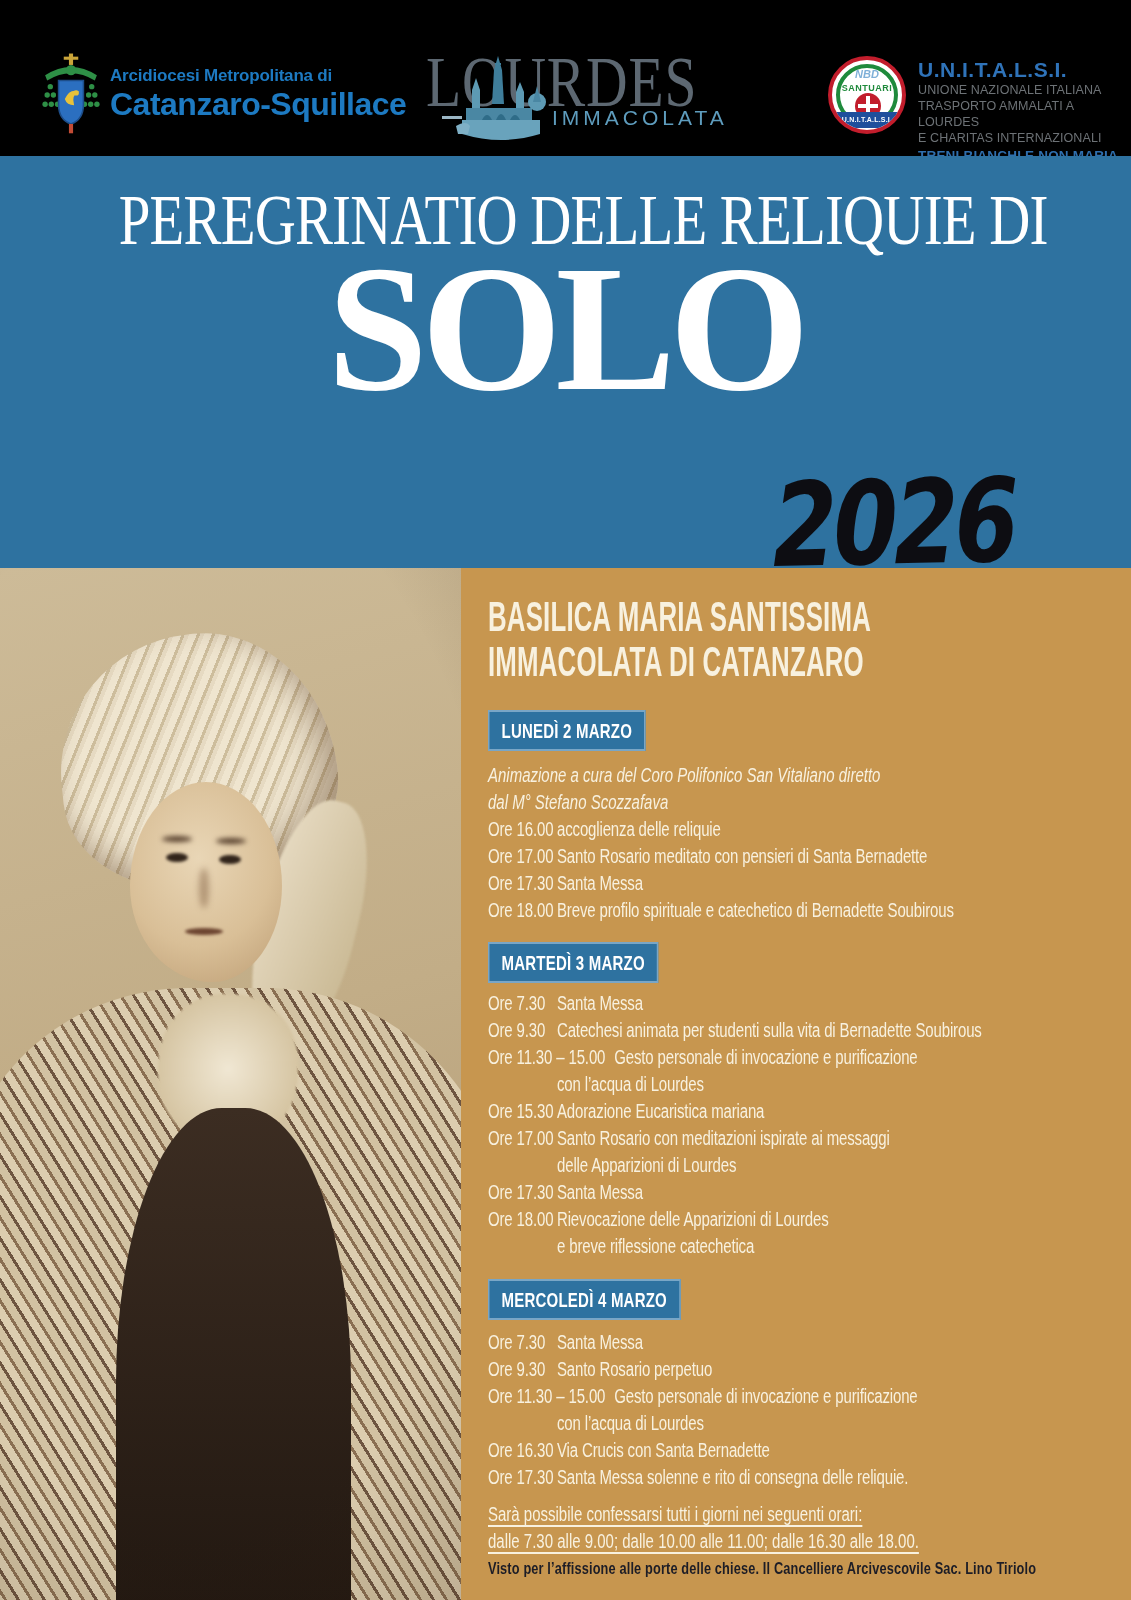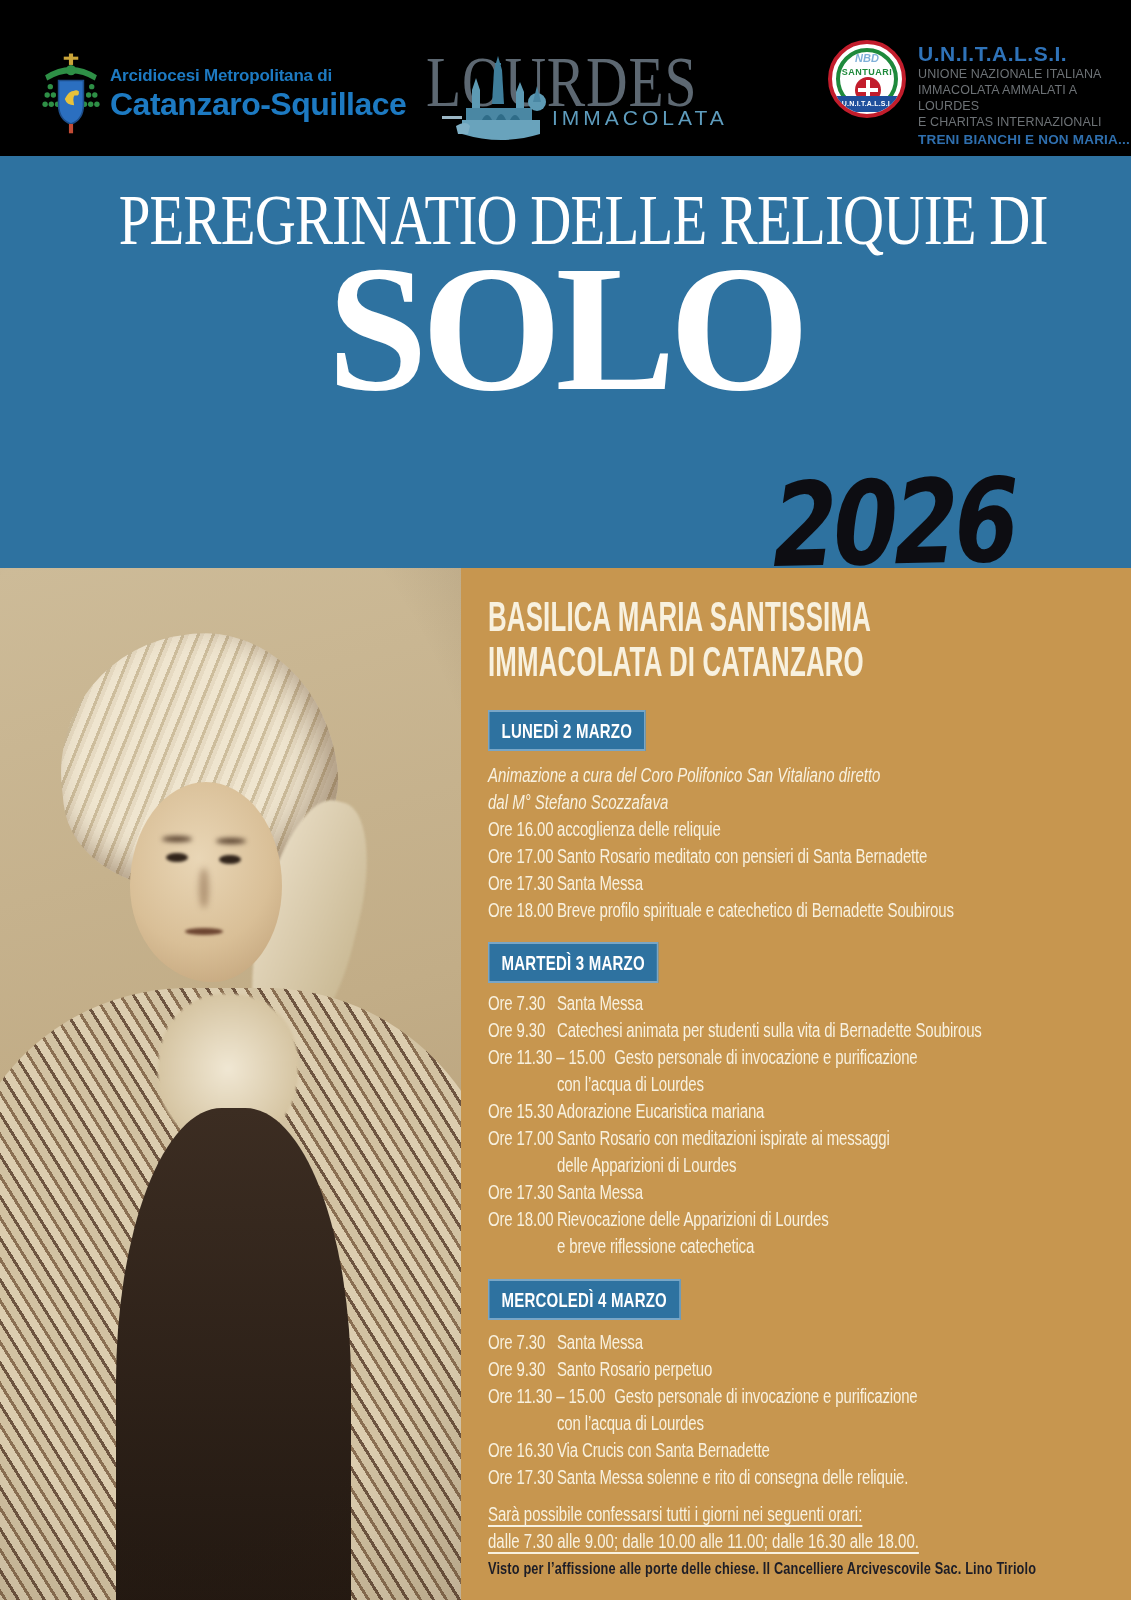--- a/index.html
+++ b/index.html
@@ -16,21 +16,21 @@
   .diocese .d2{font-size:32px;font-weight:bold;letter-spacing:-0.5px;margin-top:0;}
 
   .lourdes{position:absolute;left:420px;top:46px;width:310px;height:100px;}
   .lourdes .word{position:absolute;left:6px;top:0;font-family:"Liberation Serif",serif;
                  font-size:72px;line-height:1;color:#5d6872;letter-spacing:1px;
                  transform:scaleX(0.8);transform-origin:0 0;white-space:nowrap;}
   .lourdes .basilica{position:absolute;left:22px;top:10px;width:118px;height:92px;}
   .lourdes .sanc{position:absolute;left:132px;top:60px;font-size:21px;letter-spacing:4px;
                  color:#5e9cbd;white-space:nowrap;}
 
-  .unitalsi{position:absolute;left:828px;top:40px;display:flex;}
+  .unitalsi{position:absolute;left:828px;top:56px;display:flex;}
   .uni-emblem{position:relative;width:78px;height:78px;border-radius:50%;
               background:#fff;border:4px solid #c21d2c;box-sizing:border-box;overflow:hidden;flex:none;}
   .uni-emblem .ring{position:absolute;inset:4px;border:4px solid #1f8a3c;border-radius:50%;box-sizing:border-box;}
   .uni-emblem .mono{position:absolute;top:8px;left:0;width:100%;text-align:center;
                     font-size:11px;font-style:italic;color:#7fb0d8;font-weight:bold;}
   .uni-emblem .charitas{position:absolute;top:23px;left:0;width:100%;text-align:center;
                     font-size:9px;font-weight:bold;color:#1f8a3c;letter-spacing:.5px;}
   .uni-emblem .redc{position:absolute;left:23px;top:33px;width:26px;height:26px;border-radius:50%;background:#c21d2c;}
   .uni-emblem .redc i{position:absolute;background:#fff;}
   .uni-emblem .redc .v{left:11px;top:3px;width:4px;height:20px;}
@@ -169,21 +169,21 @@
         <div class="charitas">SANTUARI</div>
         <div class="redc">
             <i class="v"></i>
             <i class="h"></i>
           </div>
         <div class="banner">U.N.I.T.A.L.S.I.</div>
       </div>
       <div class="uni-text">
         <div class="uni-acr">U.N.I.T.A.L.S.I.</div>
         <div class="uni-line">UNIONE NAZIONALE ITALIANA</div>
-        <div class="uni-line">IMMACOLATA AMMALATI A LOURDES</div>
+        <div class="uni-line">TRASPORTO AMMALATI A LOURDES</div>
         <div class="uni-line">E CHARITAS INTERNAZIONALI</div>
         <div class="uni-tag">TRENI BIANCHI E NON MARIA...</div>
       </div>
     </div>
   </div>
 
   <div class="blue-band"></div>
   <div class="t1">PEREGRINATIO DELLE RELIQUIE DI</div>
   <div class="t2">SOLO</div>
   <div class="year">2026</div>

